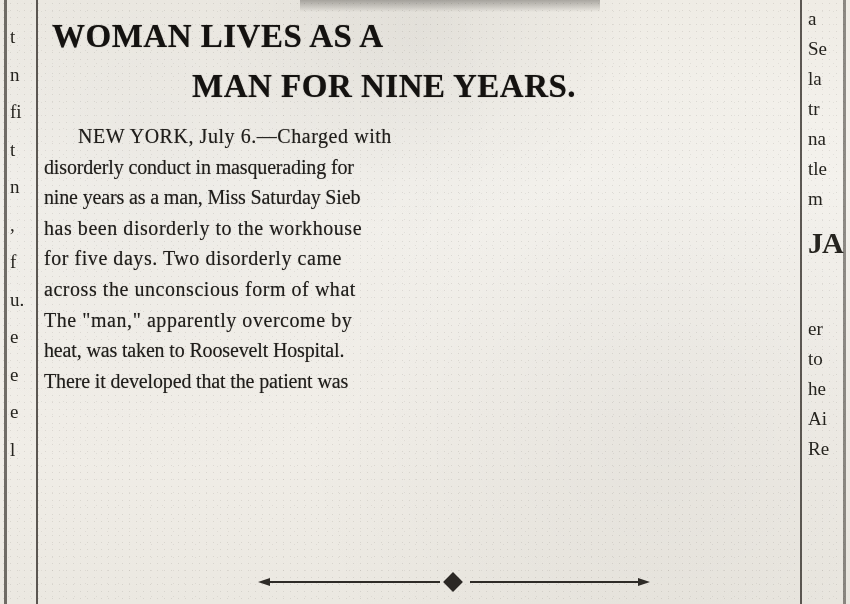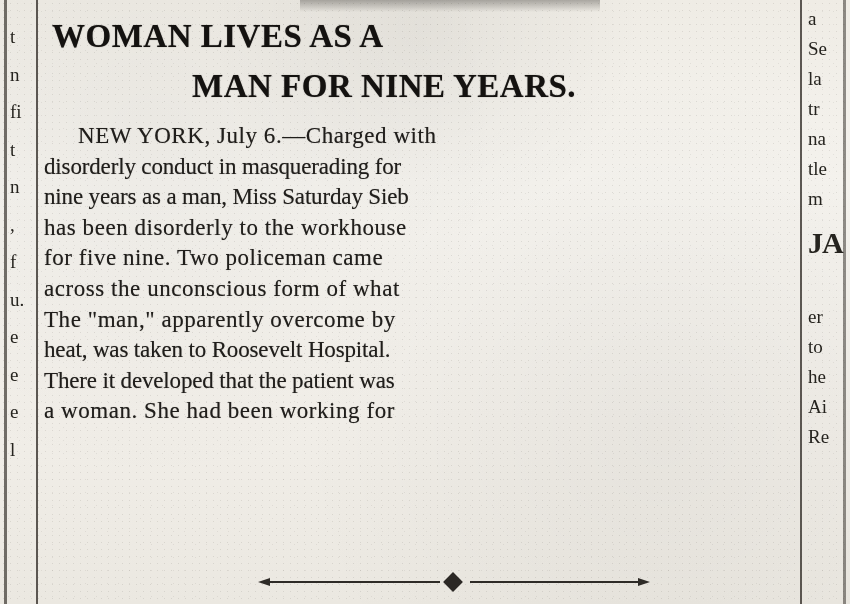--- a/index.html
+++ b/index.html
@@ -80,21 +80,21 @@
     color: #26241f;
   }
   .right-sliver .r-line { height: 30px; overflow: hidden; white-space: nowrap; }
   .right-sliver .r-head {
     font-family: "Liberation Serif", serif;
     font-weight: bold;
     font-size: 30px;
     line-height: 46px;
     letter-spacing: -1px;
     margin-top: 6px;
-    margin-bottom: 10px;
+    margin-bottom: 22px;
   }
   .right-sliver .r-gap { height: 26px; }
 
   
   .article {
     position: absolute;
     left: 44px;
     top: 0;
     width: 752px;
     height: 448px;
@@ -109,21 +109,21 @@
     letter-spacing: 0.5px;
     padding-top: 16px;
     text-shadow: 0 0 1px rgba(20,18,16,0.55);
   }
   .headline .hl1 { display: block; padding-left: 8px; }
   .headline .hl2 { display: block; padding-left: 148px; margin-top: 9px; }
 
   .body {
     margin-top: 14px;
     font-family: "Liberation Serif", serif;
-    font-size: 23px;
+    font-size: 20px;
     line-height: 30.6px;
     color: #201e1b;
     text-shadow: 0 0 0.7px rgba(30,28,25,0.5);
   }
   .body .ln {
     display: block;
     white-space: nowrap;
     height: 30.6px;
   }
   .body .ln.indent { padding-left: 34px; }
@@ -221,26 +221,25 @@
   <div class="headline">
     <span class="hl1">WOMAN LIVES AS A</span>
     <span class="hl2">MAN FOR NINE YEARS.</span>
   </div>
 
   <div class="body">
     <span class="ln indent loose1">NEW YORK, July 6.—Charged with</span>
     <span class="ln tight">disorderly conduct in masquerading for</span>
     <span class="ln tight">nine years as a man, Miss Saturday Sieb</span>
     <span class="ln loose1">has been disorderly to the workhouse</span>
-    <span class="ln loose1">for five nine.  Two policeman came</span>
+    <span class="ln loose1">for five days.  Two disorderly came</span>
     <span class="ln loose1">across the unconscious form of what</span>
     <span class="ln loose1">The "man," apparently overcome  by</span>
     <span class="ln tight">heat, was taken to Roosevelt Hospital.</span>
     <span class="ln tight">There it developed that the patient was</span>
-    <span class="ln loose1">a woman.  She had been working for</span>
   </div>
 
   <div class="ornament">
     <div class="tipl"></div>
     <div class="bar l"></div>
     <div class="dia"></div>
     <div class="bar r"></div>
     <div class="tipr"></div>
   </div>
 

